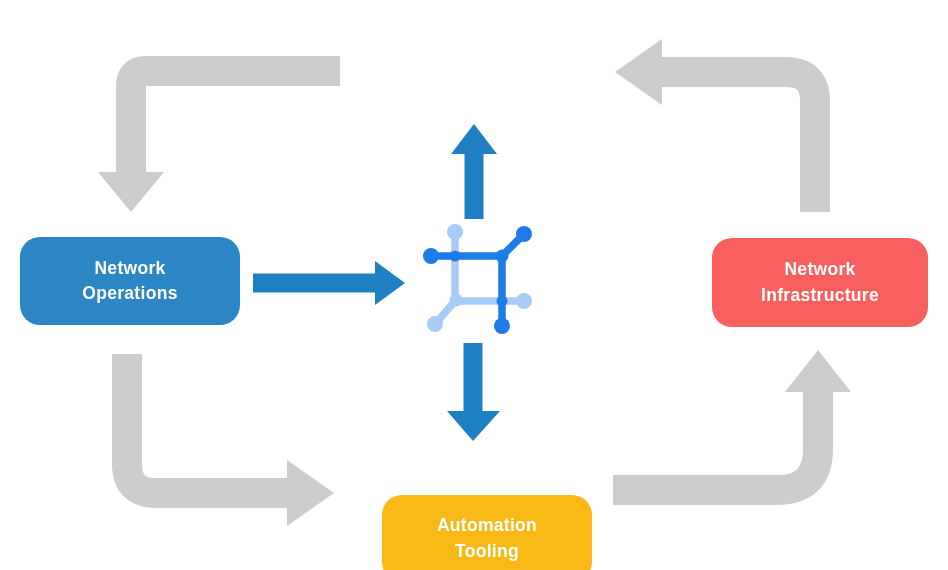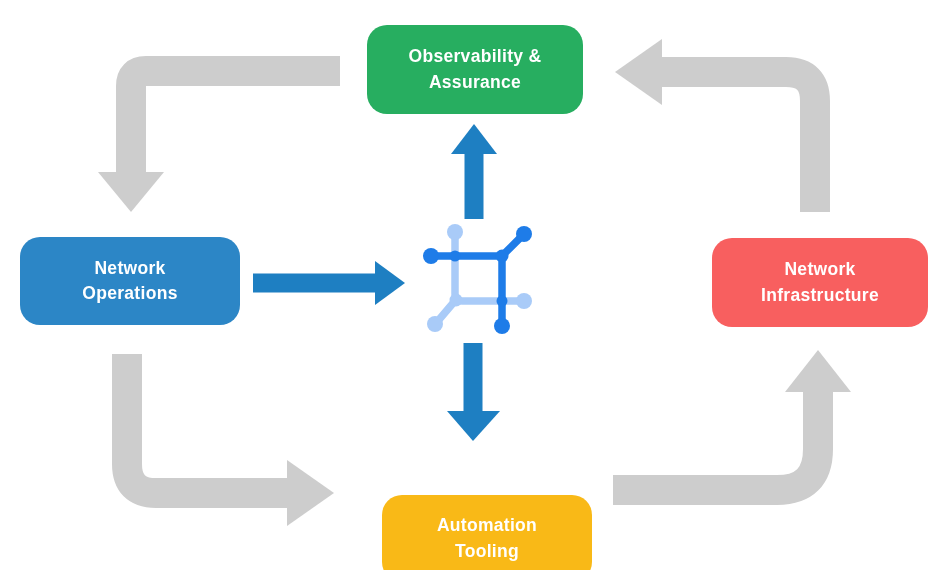--- a/index.html
+++ b/index.html
@@ -131,22 +131,20 @@
       <path class="icon-dark" d="M 84 34 L 84 100"></path>
       <circle class="dot-dark" cx="13" cy="34" r="8"></circle>
       <circle class="dot-dark" cx="106" cy="12" r="8"></circle>
       <circle class="dot-dark" cx="84" cy="104" r="8"></circle>
       <circle class="dot-dark" cx="84" cy="34" r="6.5"></circle>
       <circle class="dot-dark" cx="37" cy="34" r="5.5"></circle>
       <circle class="dot-dark" cx="84" cy="79" r="5.5"></circle>
     </g>
   </svg>
 
-  <div class="node node-observability">Observability &amp;
-Assurance</div>
 
   <div class="node node-operations">Network
 Operations</div>
 
   <div class="node node-infrastructure">Network
 Infrastructure</div>
 
   <div class="node node-automation">Automation
 Tooling</div>
 

